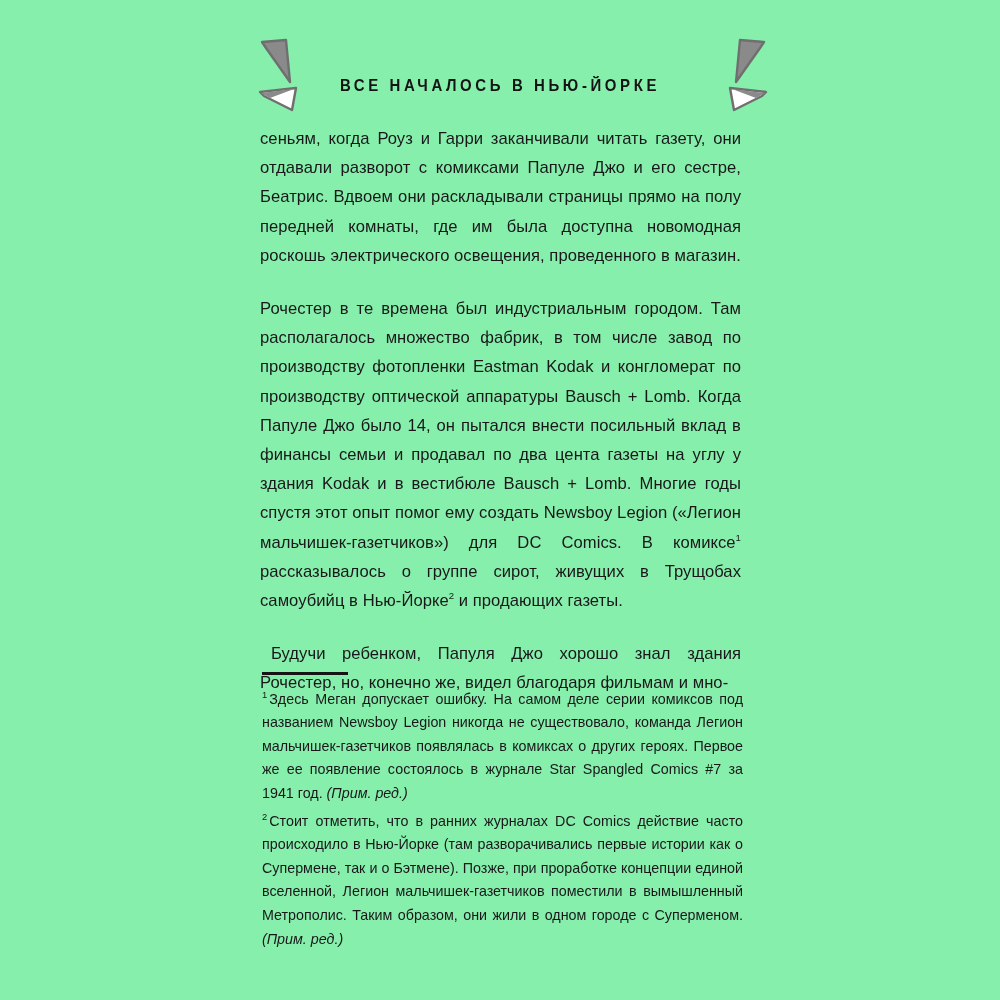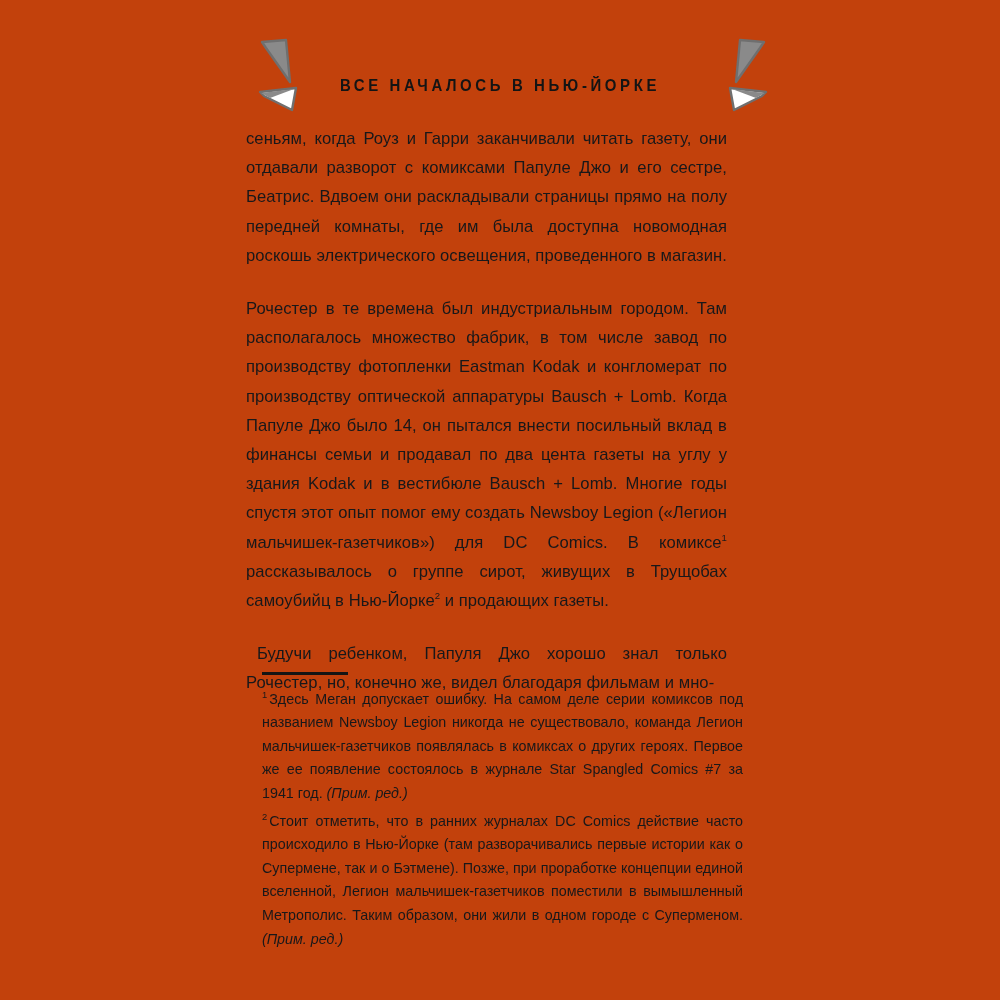--- a/index.html
+++ b/index.html
@@ -12,21 +12,21 @@
     height: 1000px;
     font-family: "Liberation Sans", sans-serif;
     color: #1a1a1a;
     overflow: hidden;
     position: relative;
   }
 
   .page {
     position: absolute;
     inset: 0;
-    background: #c2410c;
+    background: #86efac;
     text-decoration: underline;
   }
 
   
   .running-head {
     position: absolute;
     left: 0;
     right: 0;
     top: 34px;
     height: 82px;
@@ -52,21 +52,21 @@
     font-size: 17px;
     letter-spacing: 4.1px;
     color: #141414;
     transform: scaleX(0.88);
     white-space: nowrap;
   }
 
   
   .column {
     position: absolute;
-    left: 246px;
+    left: 260px;
     top: 124px;
     width: 481px;
   }
 
   p.body-par {
     margin: 0 0 24px 0;
     font-size: 16.6px;
     line-height: 29.2px;
     text-align: justify;
     text-justify: inter-word;
@@ -172,21 +172,21 @@
 
     <div class="head-title">ВСЕ НАЧАЛОСЬ В НЬЮ-ЙОРКЕ</div>
   </div>
 
   <div class="column">
 
     <p class="body-par">сеньям, когда Роуз и Гарри заканчивали читать газету, они отдавали разворот с комиксами Папуле Джо и его сестре, Беатрис. Вдвоем они раскладывали страницы прямо на полу передней комнаты, где им была доступна новомодная роскошь электрического освещения, проведенного в магазин.</p>
 
     <p class="body-par"><span>Рочестер в те времена был индустриальным городом. Там располагалось множество фабрик, в том числе завод по производству фотопленки Eastman Kodak и конгломерат по производству оптической аппаратуры Bausch + Lomb. Когда Папуле Джо было 14, он пытался внести посильный вклад в финансы семьи и продавал по два цента газеты на углу у здания Kodak и в вестибюле Bausch + Lomb. Многие годы спустя этот опыт помог ему создать Newsboy Legion («Легион мальчишек-газетчиков») для DC Comics. В комиксе</span><sup class="fn-ref">1</sup><span> рассказывалось о группе сирот, живущих в Трущобах самоубийц в Нью-Йорке</span><sup class="fn-ref">2</sup><span> и продающих газеты.</span></p>
 
-    <p class="body-par indent">Будучи ребенком, Папуля Джо хорошо знал только Рочестер, но, конечно же, видел благодаря фильмам и мно-</p>
+    <p class="body-par indent">Будучи ребенком, Папуля Джо хорошо знал здания Рочестер, но, конечно же, видел благодаря фильмам и мно-</p>
   </div>
 
   <div class="footnotes">
 
     <div class="fn-rule"></div>
 
     <p class="footnote"><span class="fn-num">1</span><span>Здесь Меган допускает ошибку. На самом деле серии комиксов под названием Newsboy Legion никогда не существовало, команда Легион мальчишек-газетчиков появлялась в комиксах о других героях. Первое же ее появление состоялось в журнале Star Spangled Comics #7 за 1941 год. </span><span class="fn-italic">(Прим. ред.)</span></p>
 
     <p class="footnote"><span class="fn-num">2</span><span>Стоит отметить, что в ранних журналах DC Comics действие часто происходило в Нью-Йорке (там разворачивались первые истории как о Супермене, так и о Бэтмене). Позже, при проработке концепции единой вселенной, Легион мальчишек-газетчиков поместили в вымышленный Метрополис. Таким образом, они жили в одном городе с Суперменом. </span><span class="fn-italic">(Прим. ред.)</span></p>
   </div>

